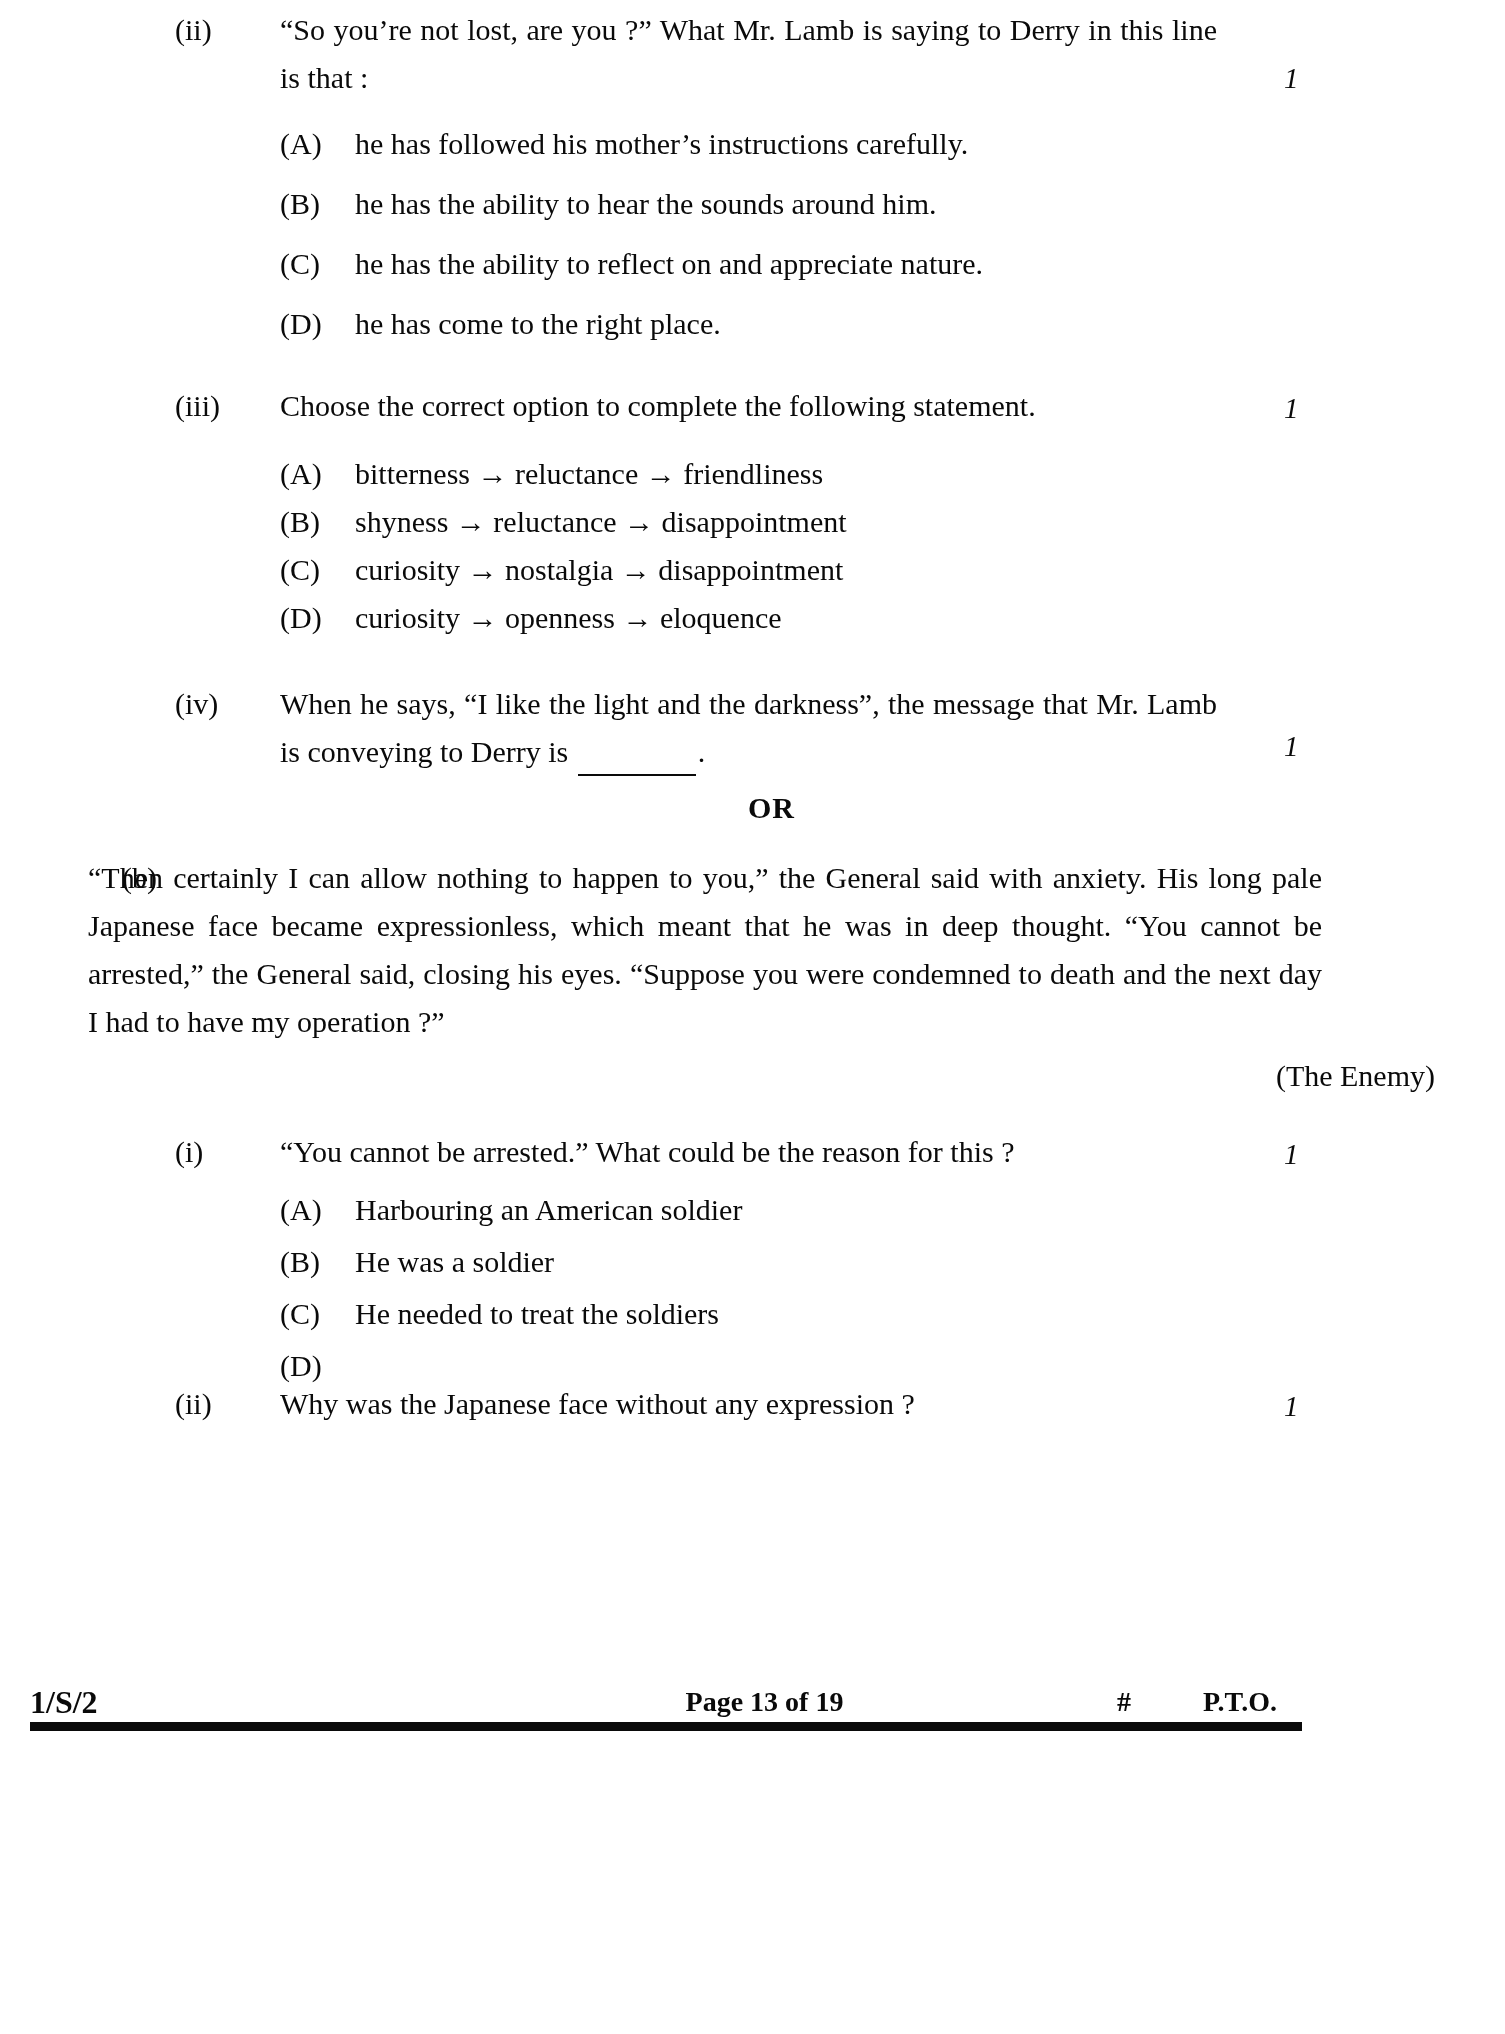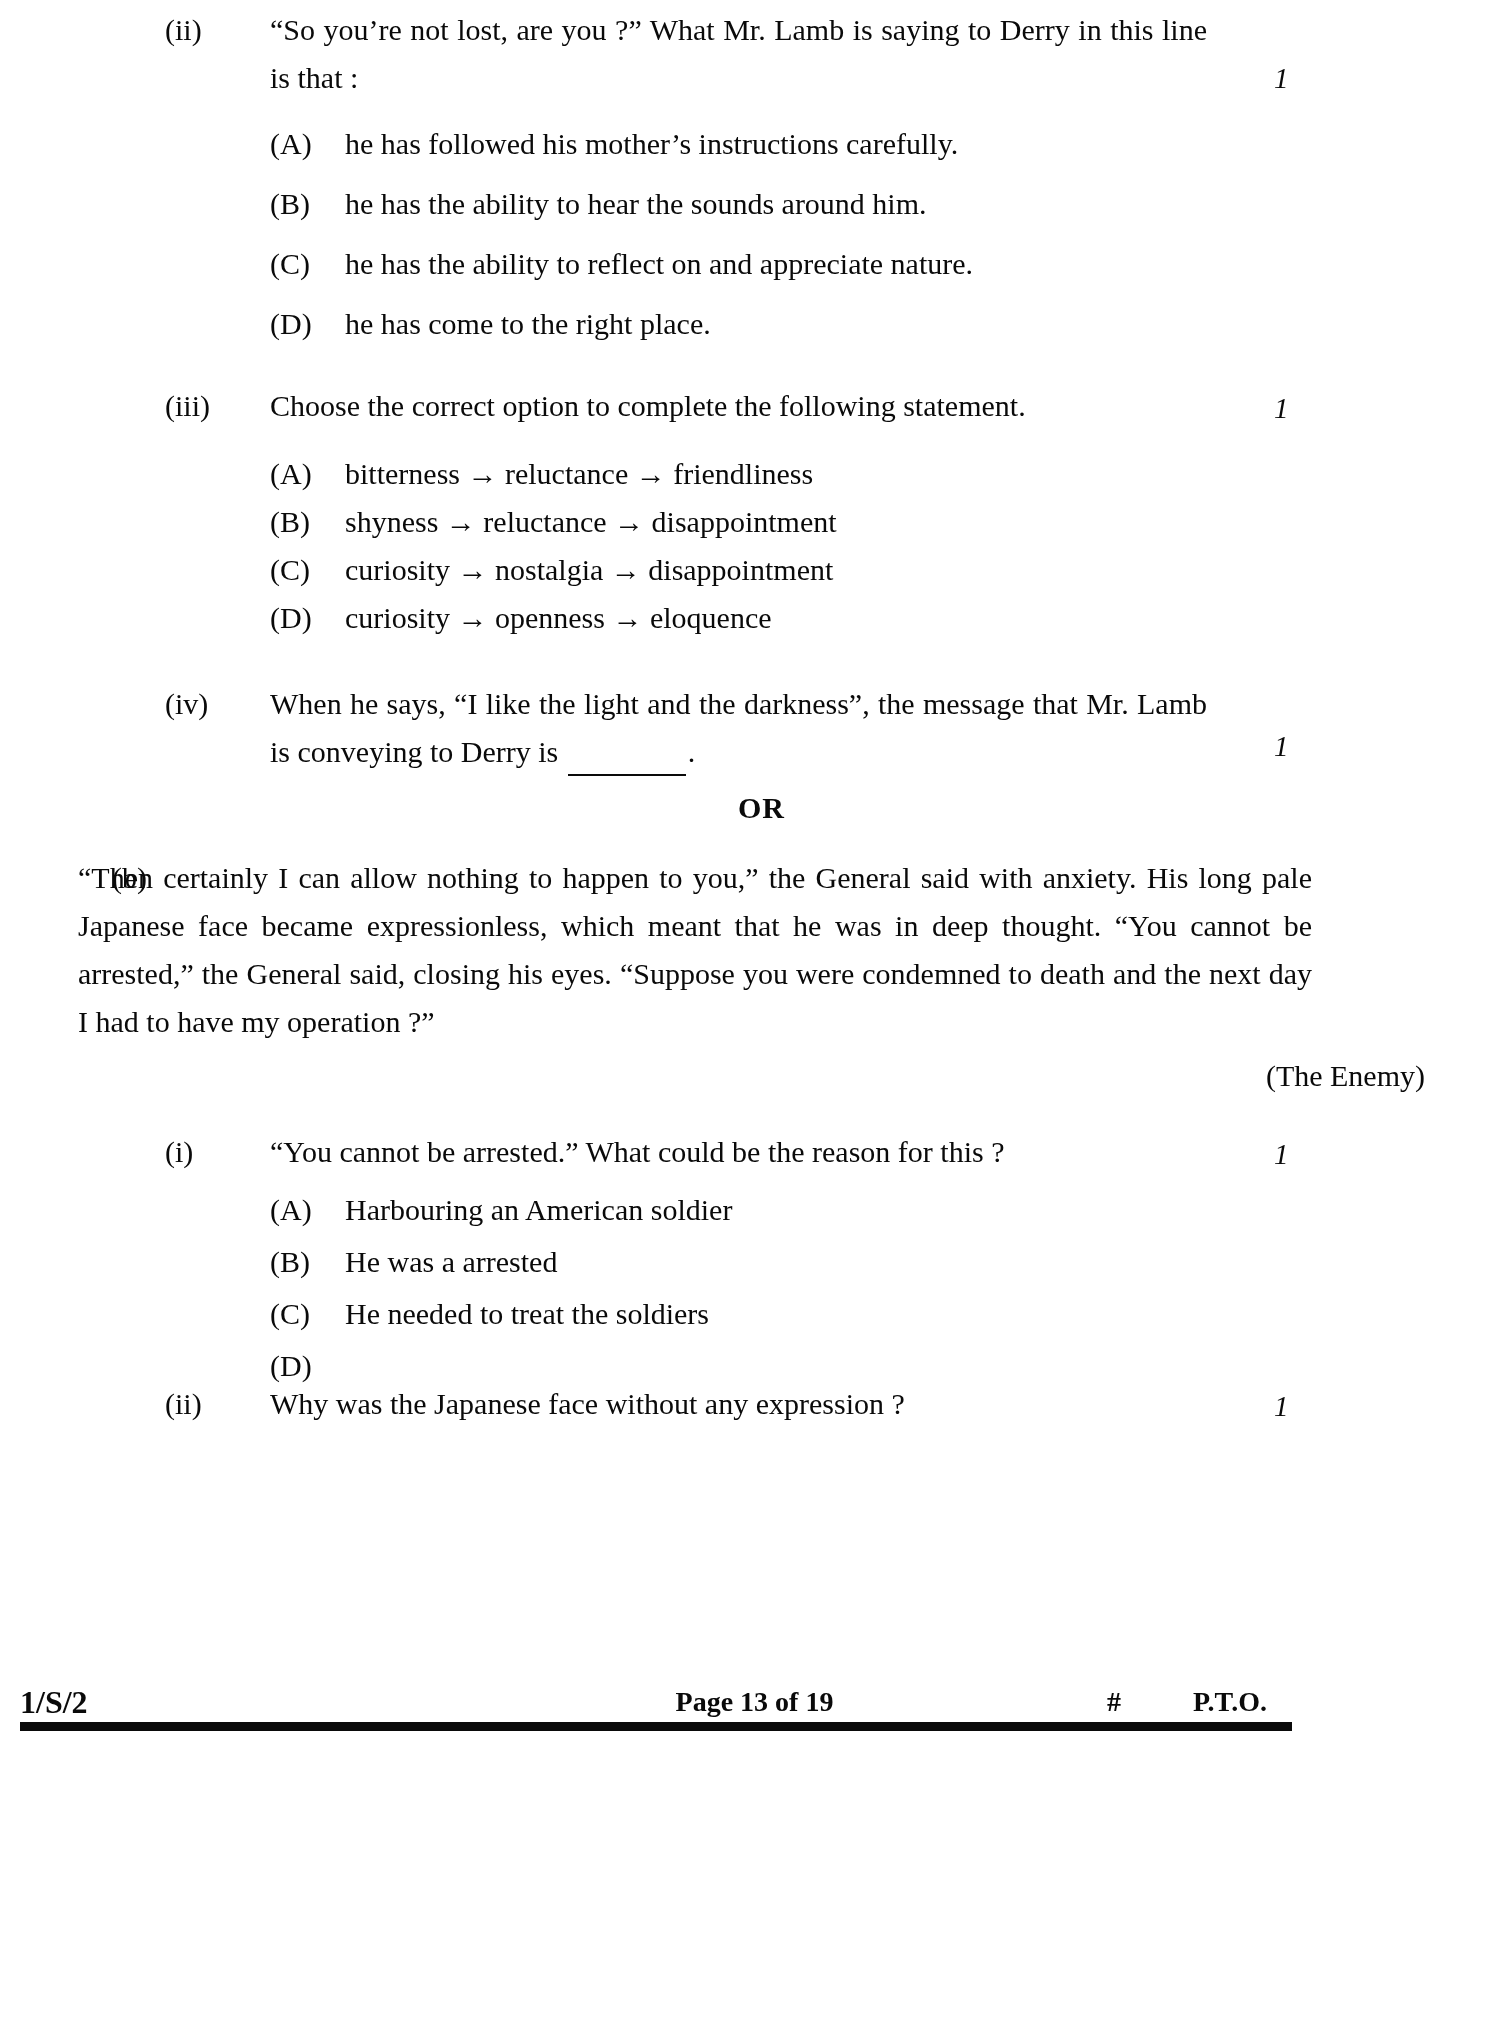--- a/index.html
+++ b/index.html
@@ -11,21 +11,21 @@
     width: 1505px;
     height: 2034px;
     position: relative;
     font-family: "Liberation Serif", "DejaVu Serif", serif;
     color: #0a0a0a;
     overflow: hidden;
   }
 
   .page {
     position: absolute;
-    top: 0; left: 2px;
+    top: 0; left: 12px;
     width: 1295px;
     height: 2034px;
   }
 
   
   .content {
     position: absolute;
     left: 0;
     top: 0;
     width: 1505px;
@@ -252,21 +252,21 @@
 
     <div style="height:10px;"></div>
 
     <div class="qrow lvl-opt">
       <span class="marker">(A)</span>
       <div class="body nojust">Harbouring an American soldier</div>
     </div>
     <div style="height:4px;"></div>
     <div class="qrow lvl-opt">
       <span class="marker">(B)</span>
-      <div class="body nojust">He was a arrested</div>
+      <div class="body nojust">He was a soldier</div>
     </div>
     <div style="height:4px;"></div>
     <div class="qrow lvl-opt">
       <span class="marker">(C)</span>
       <div class="body nojust">He needed to treat the soldiers</div>
     </div>
     <div style="height:4px;"></div>
     <div class="qrow lvl-opt">
       <span class="marker">(D)</span>
     </div>

